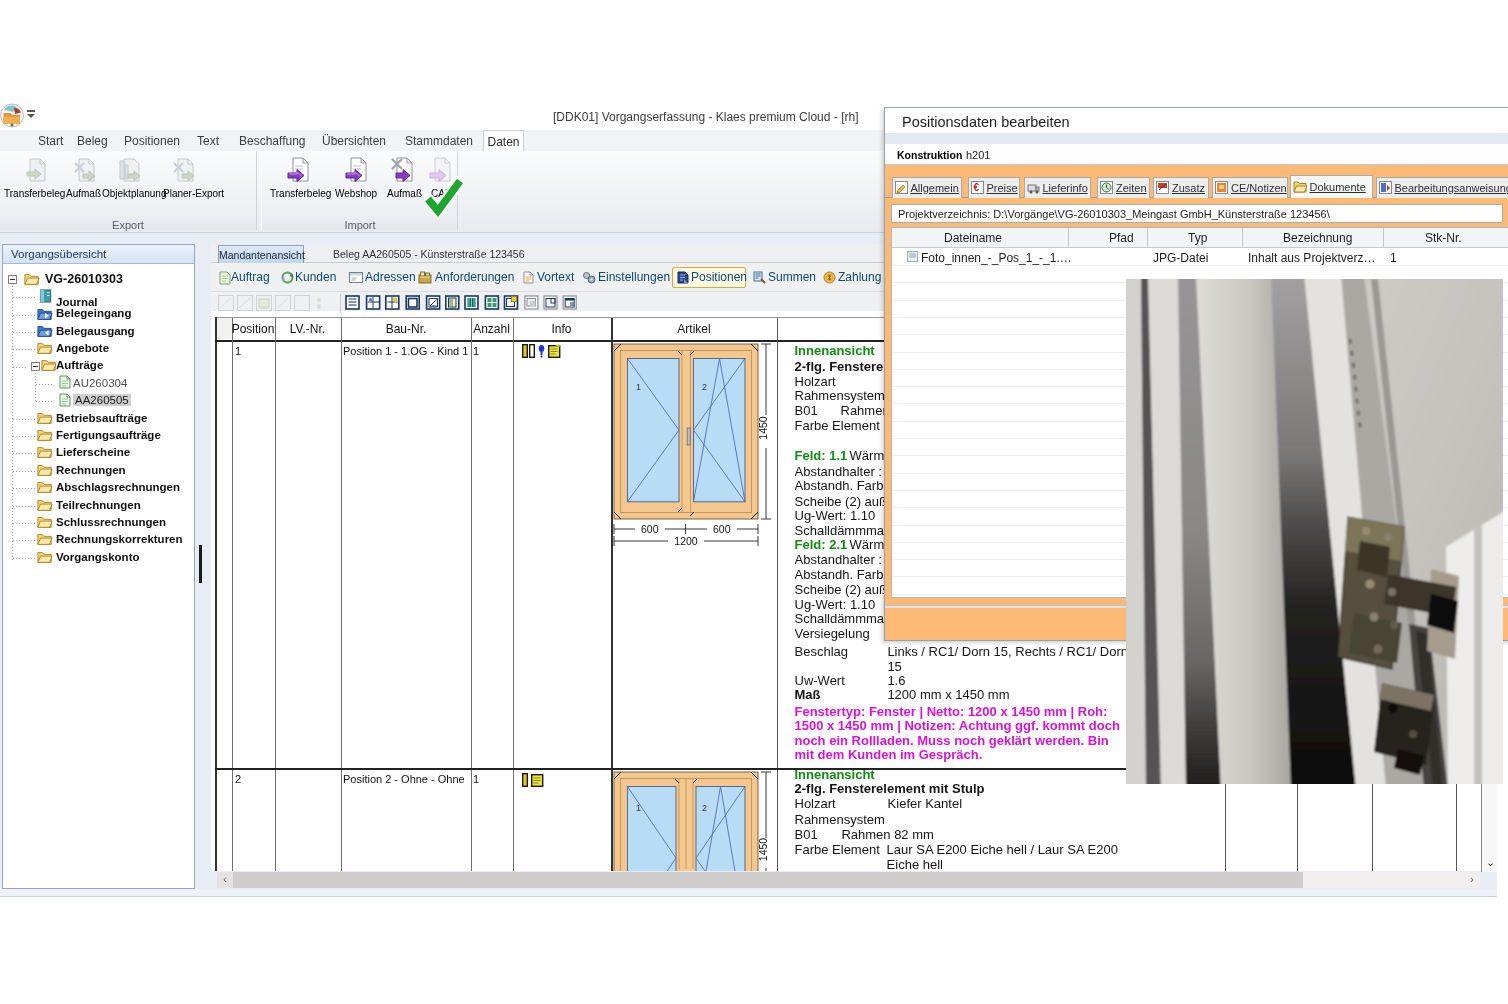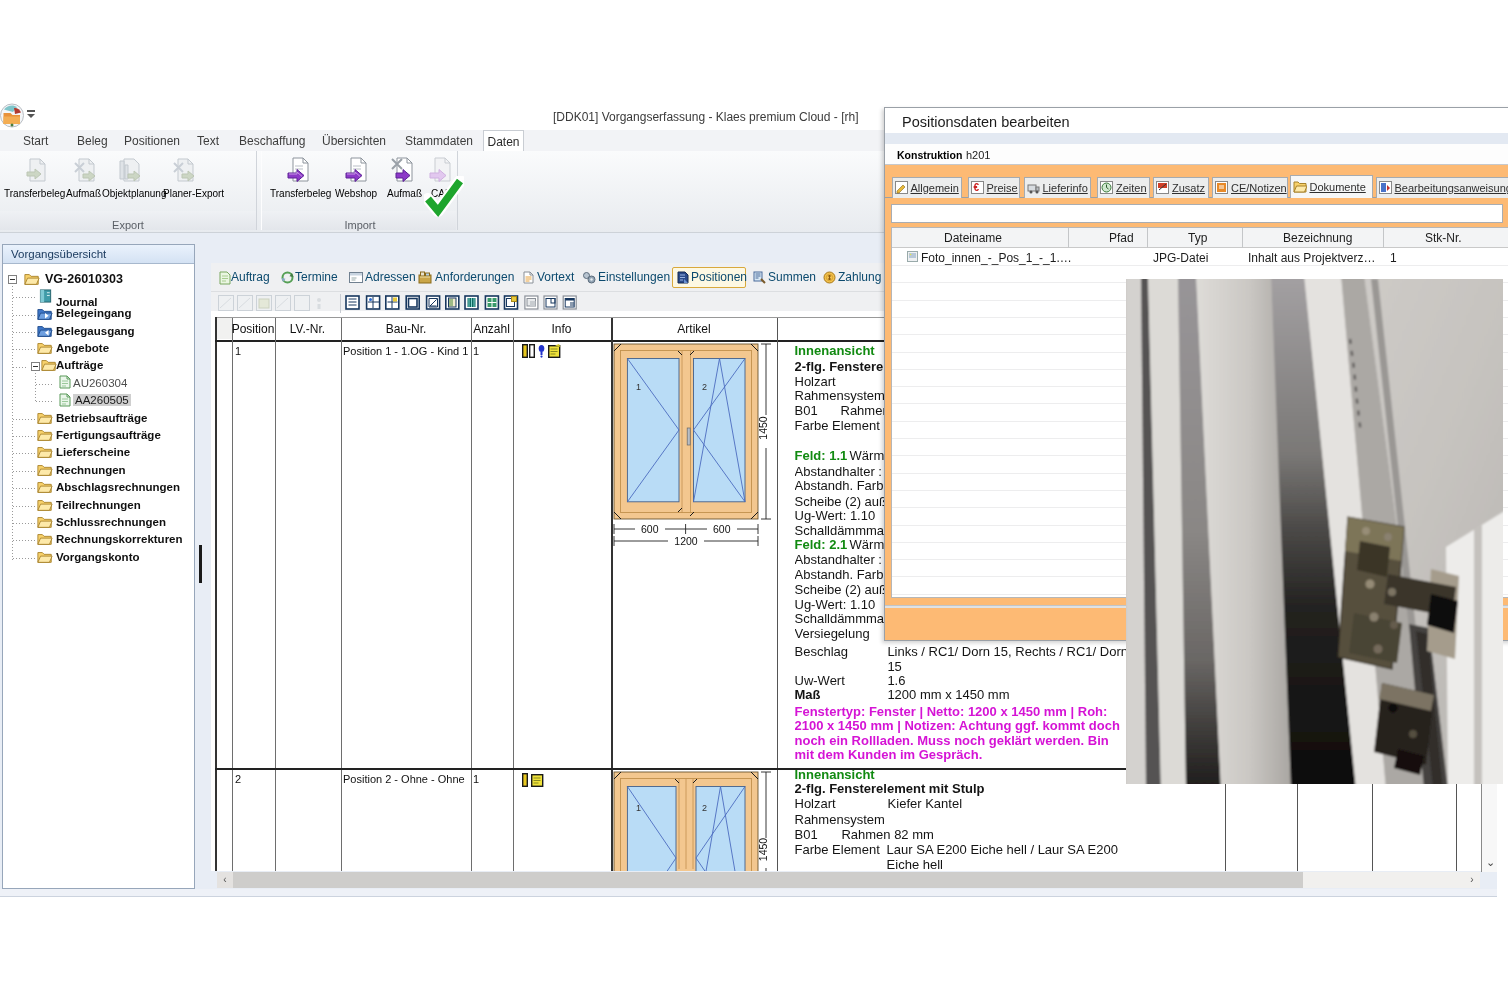--- a/index.html
+++ b/index.html
@@ -77,21 +77,21 @@
     <path d="M14 5c3-0.5 6 1.5 7 4.5l-6 1.5z" fill="#b03a2e"></path>
     <path d="M3.5 10h7l2 2h7.5v9H3.5z" fill="#e8923a"></path>
     <path d="M3.5 13.5h16.5v7.5H3.5z" fill="#f3ad53"></path>
     <circle cx="12" cy="22" r="1.5" fill="#4a7c3f"></circle>
   </svg>
   <div class="abs" style="left:27px;top:110px;width:8px;height:2px;background:#555;"></div>
   <div class="abs" style="left:27px;top:114px;width:0;height:0;border-left:4px solid transparent;border-right:4px solid transparent;border-top:4px solid #555;"></div>
   <div class="abs" style="left:553px;top:110px;width:400px;font-size:12px;color:#3a3a3a;">[DDK01] Vorgangserfassung - Klaes premium Cloud - [rh]</div>
 
   <div class="abs" id="tabrow">
-    <span class="rtab" style="left:23px;">Start</span>
+    <span class="rtab" style="left:38px;">Start</span>
     <span class="rtab" style="left:77px;">Beleg</span>
     <span class="rtab" style="left:124px;">Positionen</span>
     <span class="rtab" style="left:197px;">Text</span>
     <span class="rtab" style="left:239px;">Beschaffung</span>
     <span class="rtab" style="left:322px;">Übersichten</span>
     <span class="rtab" style="left:405px;">Stammdaten</span>
     <div id="datentab">Daten</div>
   </div>
 
   <div class="abs" id="ribbon">
@@ -287,34 +287,38 @@
         <path d="M1 13l3-7h13l-3 7z" fill="#fde9a9" stroke="#a8822a"></path>
       </svg>
     <svg class="abs ticon" style="left:34px;top:305px;" width="18" height="14" viewBox="0 0 18 14">
         <path d="M1 2h5l2 2h8v9H1z" fill="#f7d16b" stroke="#a8822a"></path>
         <path d="M1 13l3-7h13l-3 7z" fill="#fde9a9" stroke="#a8822a"></path>
       </svg>
   </div>
 
   <div class="abs" style="left:199px;top:545px;width:3px;height:38px;background:#1a1a1a;"></div>
 
+  <div class="abs" id="mtabs">
+    <div id="mtab1">Mandantenansicht</div>
+    <div id="mtab2">Beleg AA260505 - Künsterstraße 123456</div>
+  </div>
 
   <div class="abs" id="tb1">
     <div style="position:absolute;left:461px;top:4px;width:74px;height:21px;background:#fdf8e3;border:1px solid #d9a93c;border-radius:2px;box-sizing:border-box;"></div>
     <svg class="abs" style="left:8px;top:8px;" width="12" height="14" viewBox="0 0 12 14">
         <path d="M1 1h7l3 3v9H1z" fill="#eaf6e2" stroke="#7aa860"></path>
         <path d="M3 5h6M3 7.5h6M3 10h4" stroke="#a8cc90"></path>
       </svg>
     <span class="tbtn" style="left:20px;">Auftrag</span>
     <svg class="abs" style="left:70px;top:8px;" width="13" height="13" viewBox="0 0 13 13">
         <circle cx="6.5" cy="6.5" r="5" fill="none" stroke="#55a055" stroke-width="2"></circle>
         <path d="M11 2l1.5 4-4-.8z" fill="#447a44"></path>
         <path d="M2 11l-1.5-4 4 .8z" fill="#8aa8c8"></path>
       </svg>
-    <span class="tbtn" style="left:84px;">Termine</span>
+    <span class="tbtn" style="left:84px;">Kunden</span>
     <svg class="abs" style="left:138px;top:9px;" width="14" height="11" viewBox="0 0 14 11">
         <rect x="0.5" y="0.5" width="13" height="10" fill="#fff" stroke="#708090"></rect>
         <rect x="1" y="1" width="12" height="2.5" fill="#c8d4e0"></rect>
         <path d="M2.5 6h5M2.5 8h4" stroke="#9aa"></path>
       </svg>
     <span class="tbtn" style="left:154px;">Adressen</span>
     <svg class="abs" style="left:207px;top:8px;" width="14" height="13" viewBox="0 0 14 13">
         <rect x="1" y="4" width="12" height="8" fill="#caa648" stroke="#8a6a1a"></rect>
         <rect x="2.5" y="1" width="4" height="4" fill="#e8e2cf" stroke="#8a6a1a"></rect>
         <rect x="7.5" y="2" width="4" height="3" fill="#b8d4e8" stroke="#8a6a1a"></rect>
@@ -536,21 +540,21 @@
   <div class="a" style="left:794.5px;top:567px;width:331px;">Abstandh. Farbe<span class="abs" style="left:92.9px;">braun</span></div>
   <div class="a" style="left:794.5px;top:582px;width:331px;">Scheibe (2) außen<span class="abs" style="left:92.9px;">4/16</span></div>
   <div class="a" style="left:794.5px;top:596.5px;width:331px;">Ug-Wert: 1.10</div>
   <div class="a" style="left:794.5px;top:611.4px;width:331px;">Schalldämmmaß</div>
   <div class="a" style="left:794.5px;top:626.2px;width:331px;">Versiegelung</div>
   <div class="a" style="left:794.5px;top:644px;width:331px;">Beschlag<span class="abs" style="left:92.9px;">Links / RC1/ Dorn 15, Rechts / RC1/ Dorn</span></div>
   <div class="a" style="left:887.4px;top:658.8px;width:238px;">15</div>
   <div class="a" style="left:794.5px;top:672.6px;width:331px;">Uw-Wert<span class="abs" style="left:92.9px;">1.6</span></div>
   <div class="a" style="left:794.5px;top:687.4px;width:331px;"><span class="b">Maß</span><span class="abs" style="left:92.9px;">1200 mm x 1450 mm</span></div>
   <div class="a m" style="left:794.5px;top:703.7px;width:331px;">Fenstertyp: Fenster | Netto: 1200 x 1450 mm | Roh:</div>
-  <div class="a m" style="left:794.5px;top:718px;width:331px;">2100 x 1450 mm | Notizen: Achtung ggf. kommt doch</div>
+  <div class="a m" style="left:794.5px;top:718px;width:331px;">1500 x 1450 mm | Notizen: Achtung ggf. kommt doch</div>
   <div class="a m" style="left:794.5px;top:732.8px;width:331px;">noch ein Rollladen. Muss noch geklärt werden. Bin</div>
   <div class="a m" style="left:794.5px;top:747.1px;width:331px;">mit dem Kunden im Gespräch.</div>
 
   <div class="a g" style="left:794.5px;top:766.5px;width:331px;">Innenansicht</div>
   <div class="a b" style="left:794.5px;top:780.5px;width:331px;">2-flg. Fensterelement mit Stulp</div>
   <div class="a" style="left:794.5px;top:796.3px;width:331px;">Holzart<span class="abs" style="left:93.1px;">Kiefer Kantel</span></div>
   <div class="a" style="left:794.5px;top:811.6px;width:331px;">Rahmensystem</div>
   <div class="a" style="left:794.5px;top:827px;width:331px;">B01<span class="abs" style="left:46.9px;">Rahmen 82 mm</span></div>
   <div class="a" style="left:794.5px;top:842.2px;width:331px;">Farbe Element<span class="abs" style="left:92.1px;">Laur SA E200 Eiche hell / Laur SA E200</span></div>
   <div class="a" style="left:886.6px;top:856.8px;width:239px;">Eiche hell</div>
@@ -608,20 +612,21 @@
           <path d="M1 1h4l1.5 1.5H13V11H1z" fill="#f7d16b" stroke="#a8822a"></path>
           <path d="M1 11l2.5-6H14l-2.5 6z" fill="#fde9a9" stroke="#a8822a"></path>
         </svg>Dokumente</div>
     <div class="dtab" style="left:490.5px;width:133px;border-right:none;"><svg width="13" height="13" viewBox="0 0 13 13">
           <rect x="0.5" y="0.5" width="12" height="12" fill="#fff" stroke="#888"></rect>
           <rect x="2" y="2" width="5" height="9" fill="#4a72c8"></rect>
           <path d="M8 4l3 3-3 3" fill="#c03030"></path>
         </svg>Bearbeitungsanweisung</div>
 
     <div style="position:absolute;left:6px;top:96px;width:612px;height:19px;background:#fff;border:1px solid #a8adb3;box-sizing:border-box;"></div>
+    <div style="position:absolute;left:13px;top:99.5px;font-size:11px;color:#222;white-space:nowrap;overflow:hidden;width:600px;">Projektverzeichnis: D:\Vorgänge\VG-26010303_Meingast GmbH_Künsterstraße 123456\</div>
 
     <div style="position:absolute;left:6px;top:119px;width:618px;height:371px;background:#fff;border:1px solid #b6b6b6;border-right:none;box-sizing:border-box;">
       <div style="position:absolute;left:0;top:0;width:100%;height:19.5px;background:#f3f4f5;border-bottom:1px solid #c9c9c9;box-sizing:border-box;"></div>
       <div class="dlh" style="left:17px;">Dateiname</div>
       <div class="dlh" style="left:182px;">Pfad</div>
       <div class="dlh" style="left:261px;">Typ</div>
       <div class="dlh" style="left:356px;">Bezeichnung</div>
       <div class="dlh" style="left:498px;">Stk-Nr.</div>
       <div class="dlv" style="left:176px;"></div>
       <div class="dlv" style="left:254.7px;"></div>

